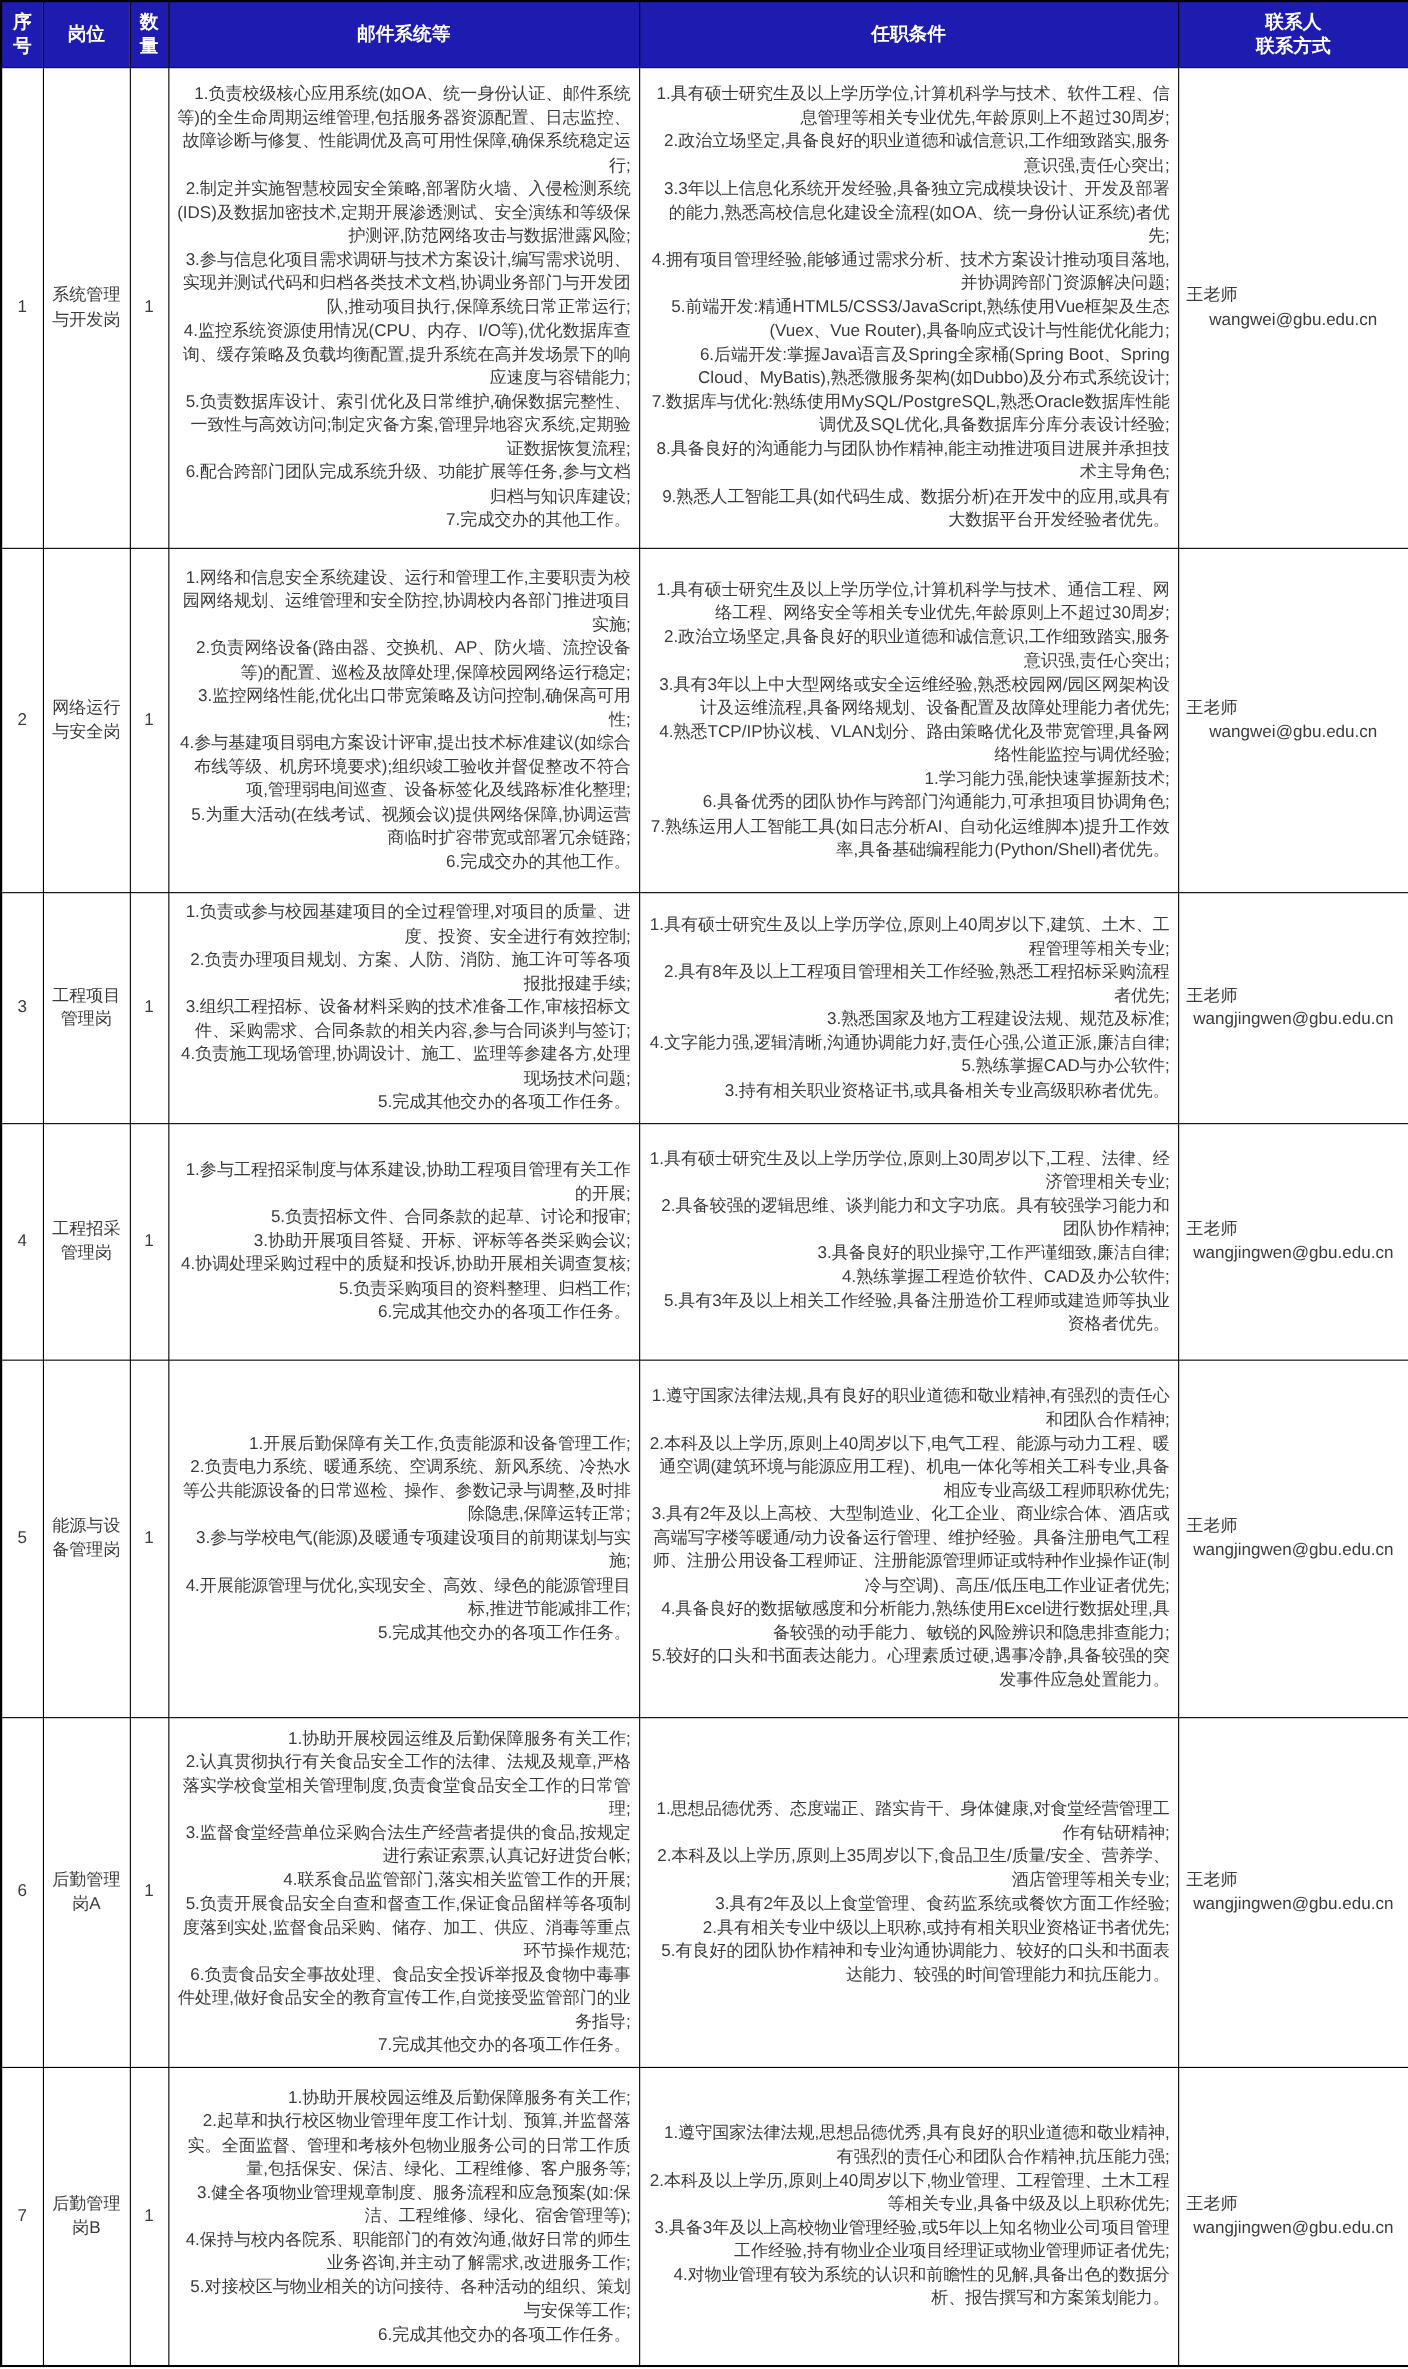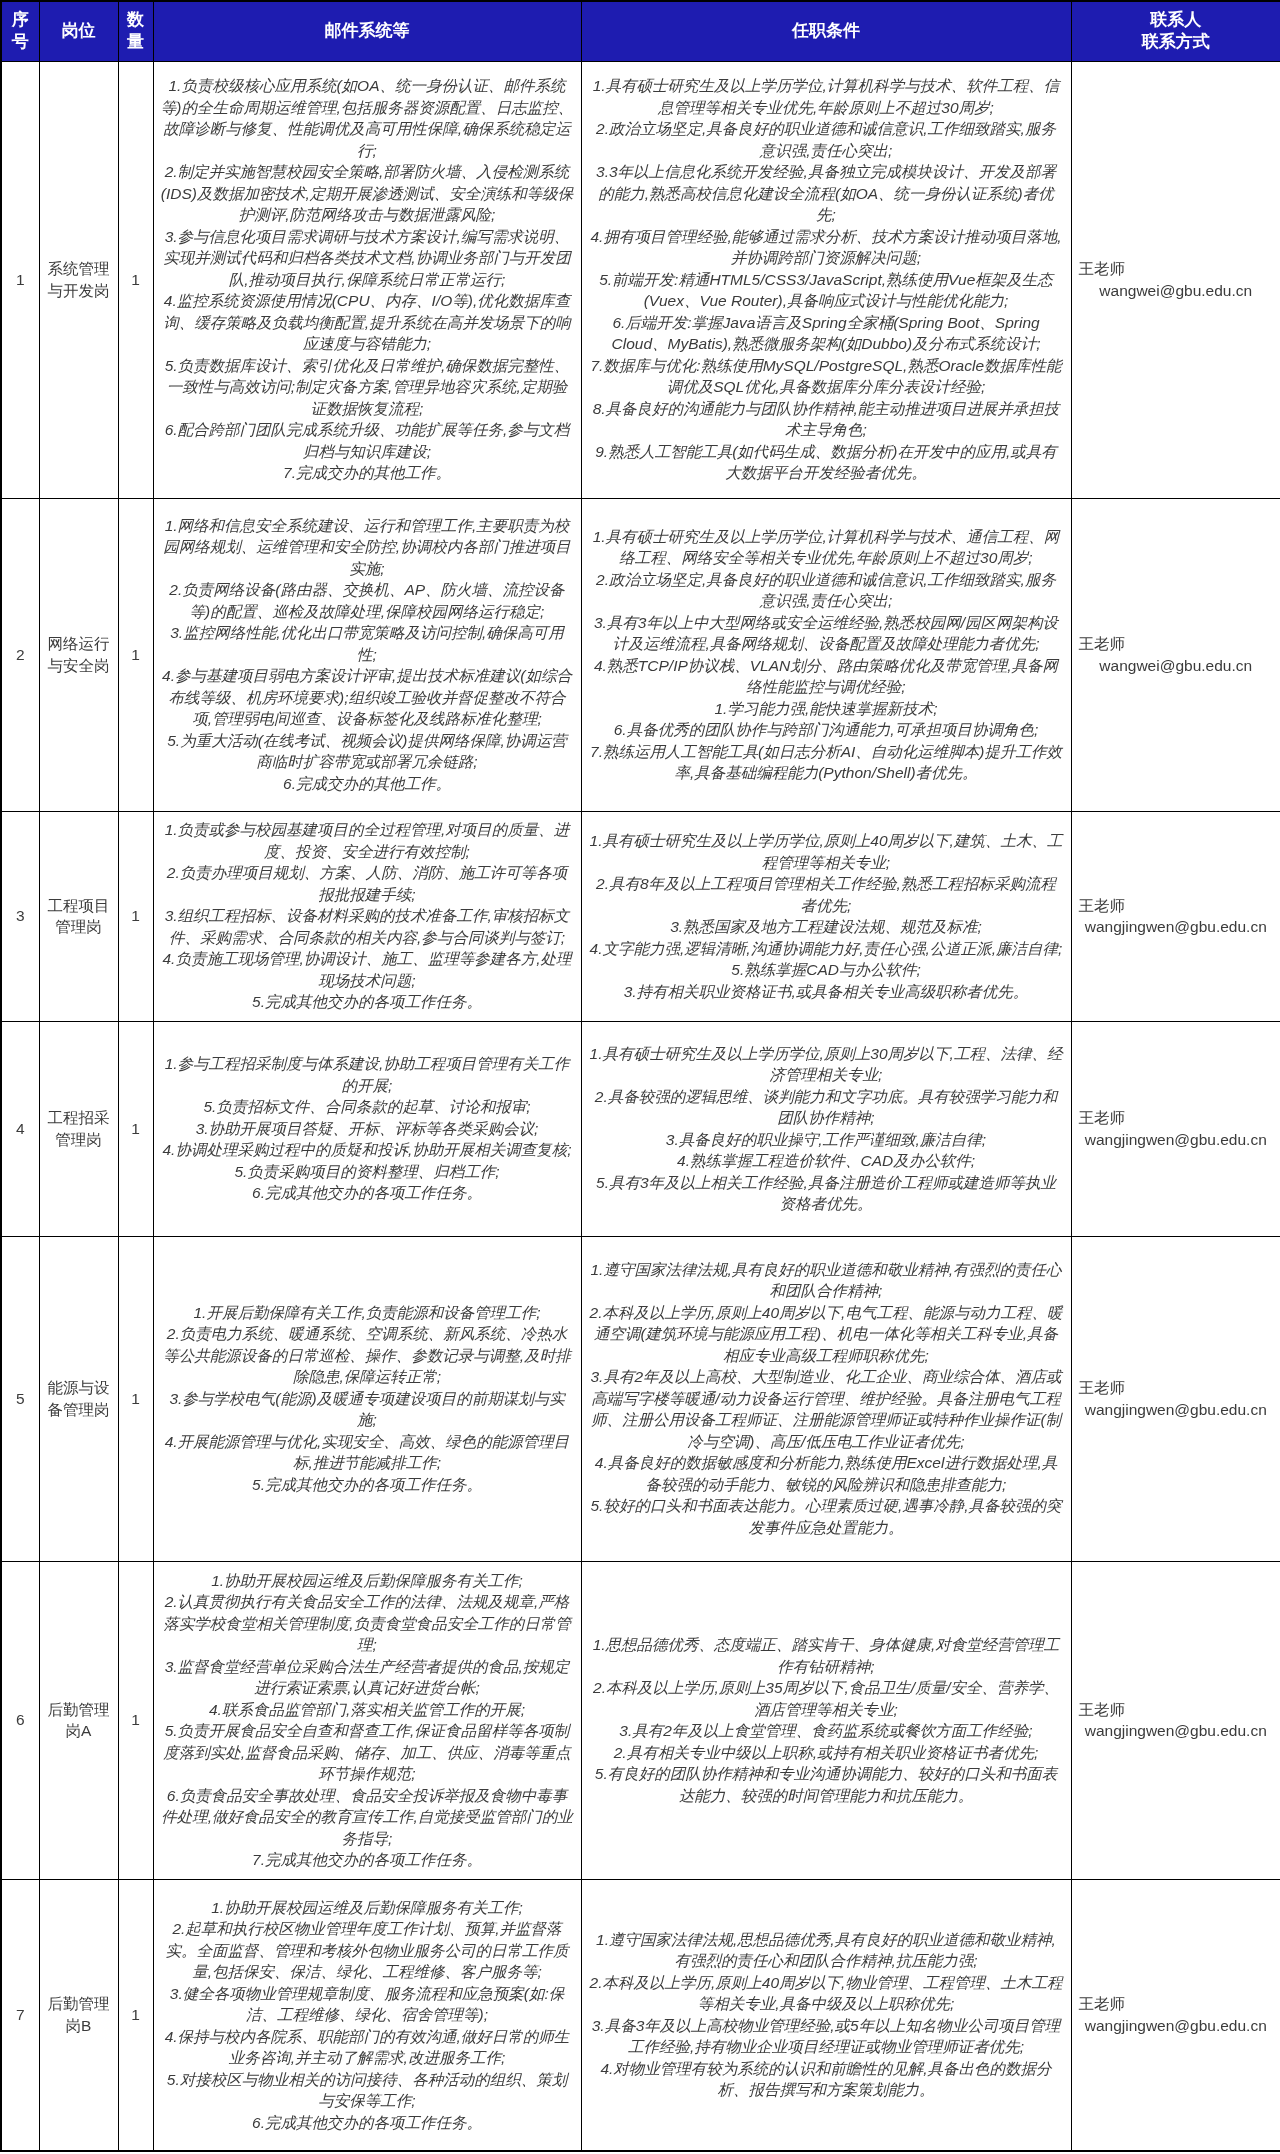--- a/index.html
+++ b/index.html
@@ -7,21 +7,21 @@
   table{width:1280px;border-collapse:collapse;table-layout:fixed;border:2px solid #000;}
   col.c1{width:38px}col.c2{width:79px}col.c3{width:35px}
   col.c4{width:428px}col.c5{width:490px}col.c6{width:210px}
   th{background:#1E1CB0;color:#fff;font-weight:bold;font-size:17px;line-height:22px;
      text-align:center;vertical-align:middle;border:1px solid #000;padding:3px 2px;
      white-space:pre-line;}
   thead tr{height:60px;}
   td{border:1px solid #000;vertical-align:middle;color:#3b3b3b;font-size:15.5px;
      line-height:21.5px;padding:5px 7px;background:#fff;}
   td.center{text-align:center;padding:4px 2px;}
-  td.c-duties,td.c-conditions{text-align:center;font-style:italic;}
+  td.c-duties,td.c-conditions{text-align:right;}
   .item{margin:0;}
   .contact-name{}
   .contact-email{text-align:center;word-break:break-all;}
   tbody tr:nth-child(1){height:437px;}
   tbody tr:nth-child(2){height:313px;}
   tbody tr:nth-child(3){height:210px;}
   tbody tr:nth-child(4){height:215px;}
   tbody tr:nth-child(5){height:325px;}
   tbody tr:nth-child(6){height:318px;}
   tbody tr:nth-child(7){height:272px;}

